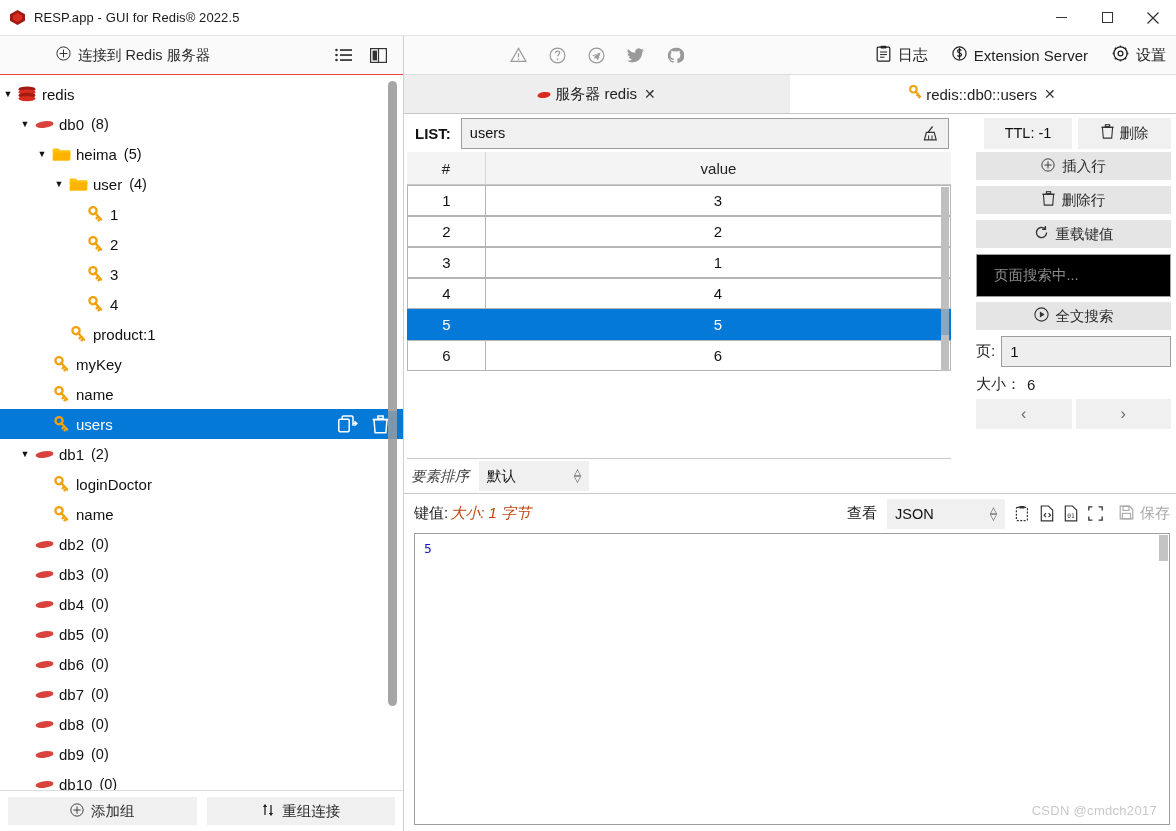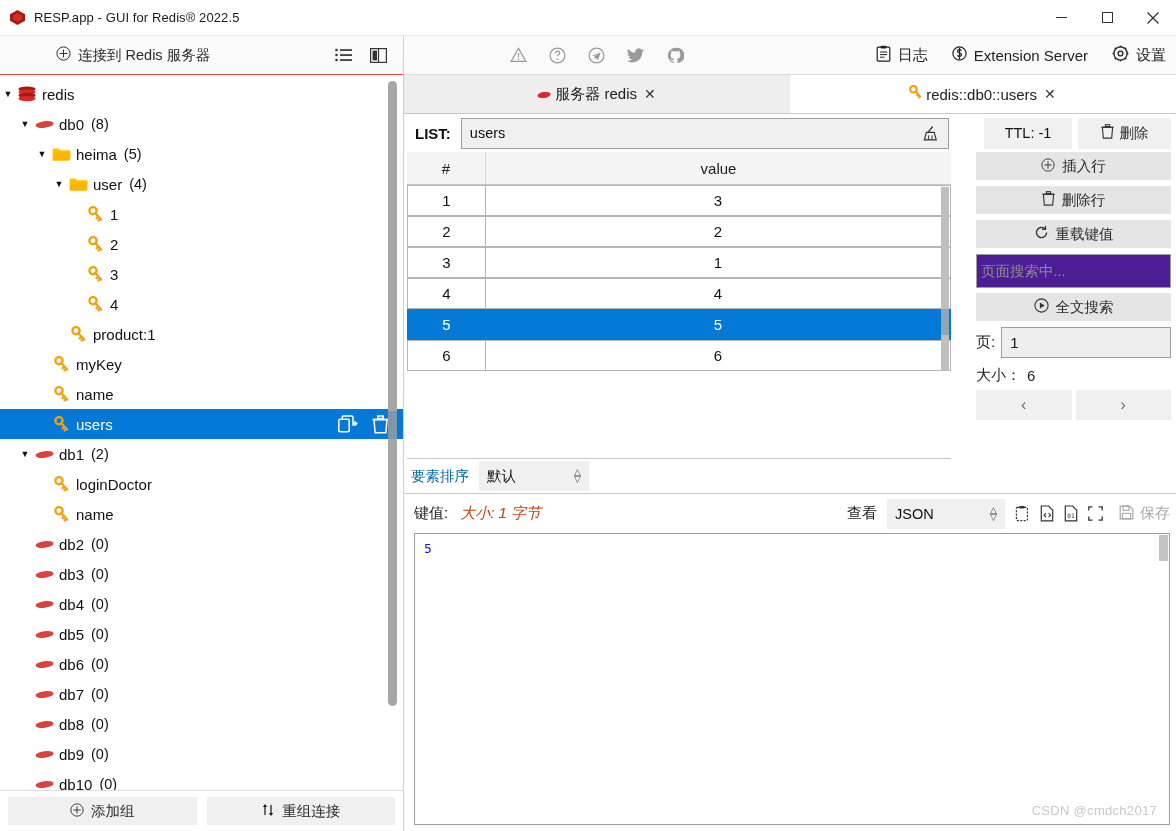--- a/index.html
+++ b/index.html
@@ -121,22 +121,22 @@
   .del-box {
     flex: 1 1 auto; height: 31px; background: #f0f0f0; display: flex; align-items: center;
     justify-content: center; gap: 6px; font-size: 14.5px; color: #2b2b2b; cursor: pointer;
   }
 
   .rbtn {
     height: 28px; margin-bottom: 6px; background: #e5e5e5; display: flex; align-items: center;
     justify-content: center; gap: 7px; font-size: 14.5px; color: #2b2b2b; cursor: pointer;
   }
   .rsearch {
-    height: 34px; margin-bottom: 5px; background: #4c1d95; border: 1px solid #9d9d9d;
-    display: flex; align-items: center; padding: 0 4px; font-size: 14.5px; color: #8c8c8c;
+    height: 43px; margin-bottom: 5px; background: #000000; border: 1px solid #9d9d9d;
+    display: flex; align-items: center; padding: 0 17px; font-size: 14.5px; color: #8c8c8c;
   }
   .page-row { display: flex; align-items: center; gap: 6px; margin-bottom: 2px; }
   .page-row .plabel { font-size: 15px; color: #222; }
   .page-input {
     flex: 1 1 auto; height: 31px; background: #eeeeee; border: 1px solid #9d9d9d;
     display: flex; align-items: center; padding: 0 8px; font-size: 15px; color: #111;
   }
   .size-row { font-size: 15px; color: #222; height: 30px; display: flex; align-items: center; gap: 6px; }
   .nav-row { display: flex; gap: 4px; }
   .nav-btn {
@@ -158,31 +158,31 @@
   .trow .cell.idx { width: 79px; flex: 0 0 79px; }
   .trow .cell.val { flex: 1 1 auto; margin-left: -1px; }
   .trow.selected .cell { background: #0479d7; color: #fff; border-color: #0479d7; }
   .tbl-scroll { position: absolute; right: 2px; top: 2px; width: 8px; background: #bfbfbf; }
   .tbl-scroll .mark { position: absolute; left: 0; width: 8px; background: #8fa6b9; }
 
   .sort-row {
     height: 35px; display: flex; align-items: center; gap: 10px;
     border-top: 1px solid #c8c8c8; padding-left: 4px; margin-top: auto;
   }
-  .sort-row .slabel { font-size: 14.5px; color: #0369a1; }
+  .sort-row .slabel { font-size: 14.5px; color: #404040; font-style: italic; }
   .combo {
     height: 30px; background: #f0f0f0; display: flex; align-items: center; gap: 22px;
     padding: 0 8px; font-size: 14.5px; color: #111; cursor: pointer; min-width: 110px;
   }
   .combo .stepper { margin-left: auto; display: flex; flex-direction: column; line-height: 7px; color: #444; font-size: 9px; }
 
   
   .valuepane { flex: 0 0 auto; display: flex; flex-direction: column; border-top: 1px solid #c8c8c8; }
   .value-toolbar { height: 39px; display: flex; align-items: center; padding: 0 6px 0 10px; gap: 10px; }
-  .vt-left { font-size: 15px; color: #222; display: flex; align-items: baseline; gap: 12px; }
+  .vt-left { font-size: 15px; color: #222; display: flex; align-items: baseline; gap: 2px; }
   .vt-left .dim { color: #c2410c; font-style: italic; }
   .vt-right { margin-left: auto; display: flex; align-items: center; gap: 10px; }
   .vt-right .lbl { font-size: 15px; color: #222; }
   .vicons { display: flex; align-items: center; gap: 9px; }
   .vicons .ico { cursor: pointer; display: flex; align-items: center; color: #333; }
   .save-btn { display: flex; align-items: center; gap: 6px; font-size: 15px; color: #a8a8a8; cursor: default; padding-left: 6px; }
 
   .editor {
     margin: 0 6px 6px 10px; border: 1px solid #9d9d9d; background: #fff;
     flex: 1 1 auto; position: relative; min-height: 0; padding: 7px 9px;

